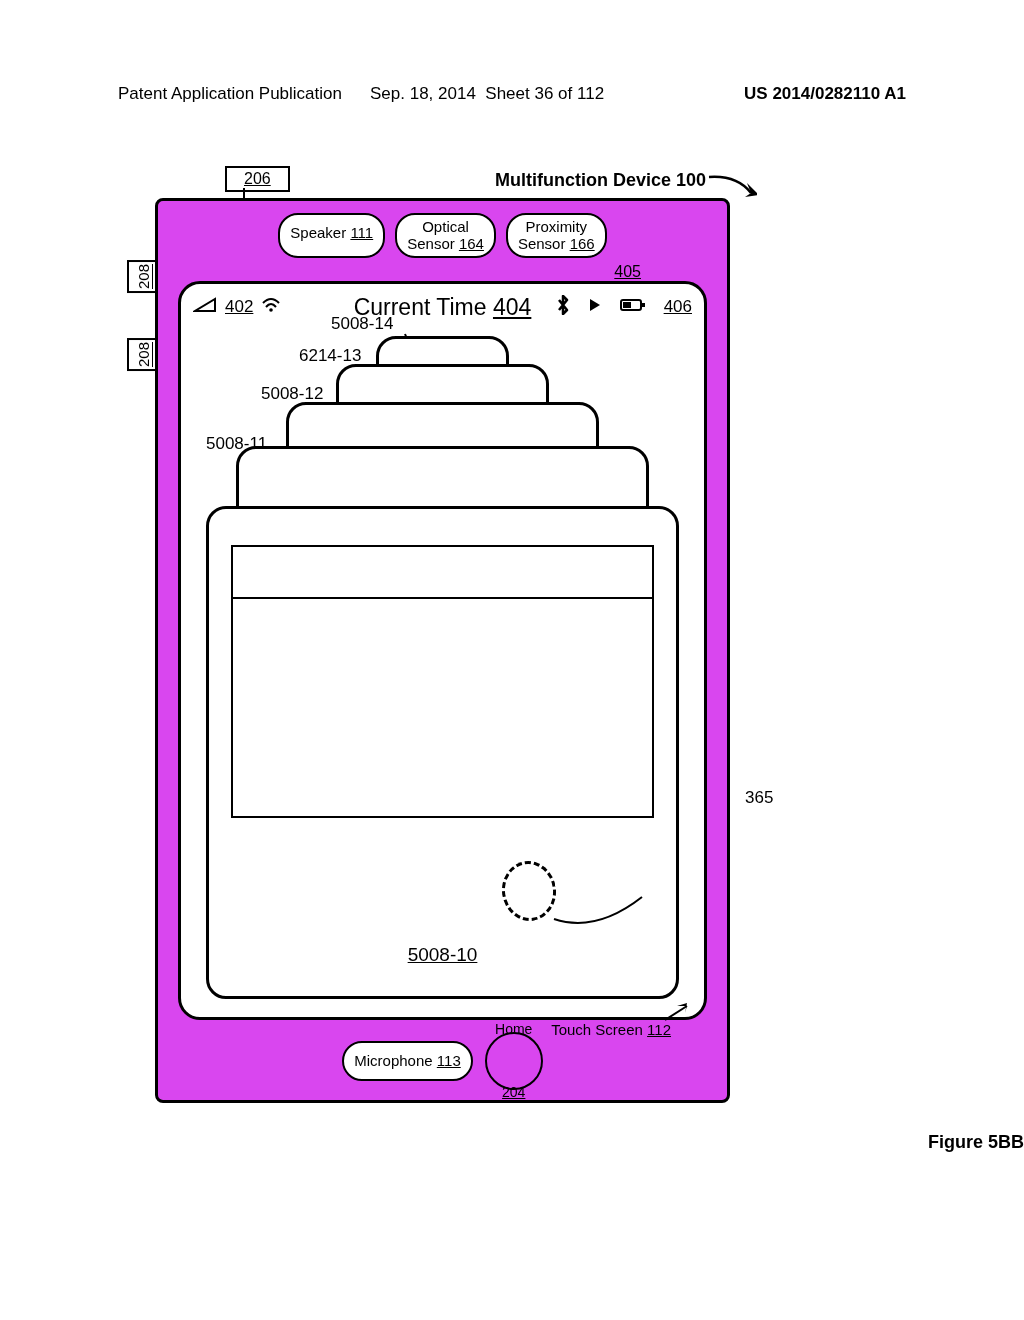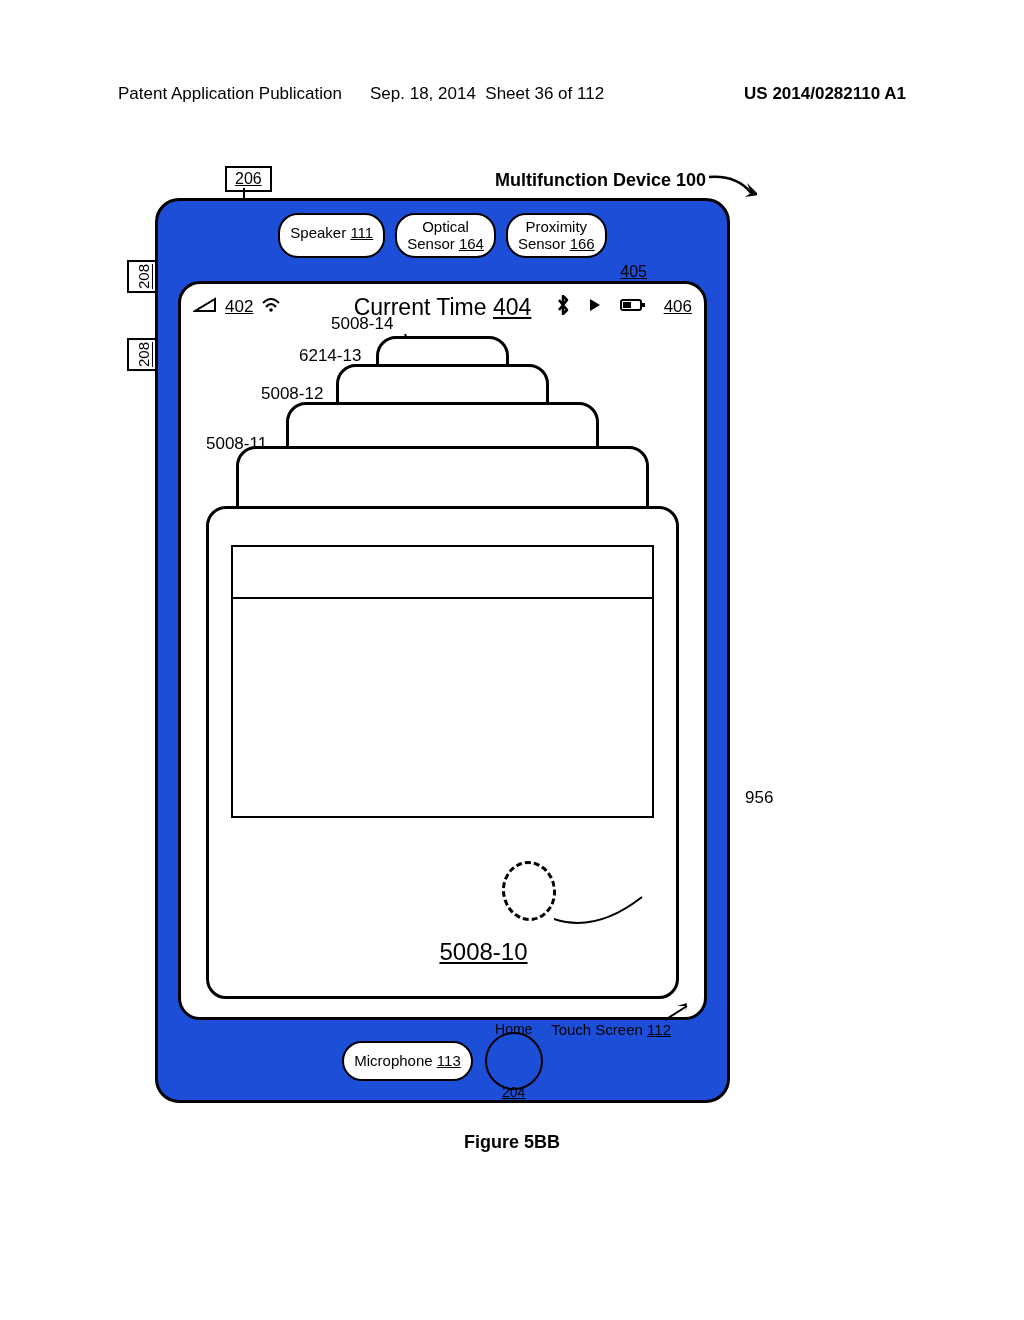--- a/index.html
+++ b/index.html
@@ -46,21 +46,21 @@
     left: 562px;
     width: 50px;
     height: 28px;
   }
 
   .ref-206 {
     position: absolute;
     top: 6px;
     left: 80px;
     border: 2px solid #000;
-    padding: 2px 8px;
+    padding: 2px 17px;
     font-size: 16px;
     text-decoration: underline;
   }
   .ref-206-line {
     position: absolute;
     top: 28px;
     left: 98px;
     width: 2px;
     height: 10px;
     background: #000;
@@ -89,22 +89,22 @@
     transform: rotate(180deg);
   }
 
   .device-body {
     position: absolute;
     top: 38px;
     left: 10px;
     width: 575px;
     height: 905px;
     border: 3px solid #000;
-    border-radius: 24px;
-    background: #1d4ed8;
+    border-radius: 8px;
+    background: #d946ef;
   }
 
   .sensor-row {
     position: absolute;
     top: 12px;
     left: 0;
     width: 100%;
     display: flex;
     justify-content: center;
     gap: 10px;
@@ -117,21 +117,21 @@
     text-align: center;
     line-height: 1.1;
     background: #fff;
   }
   .pill .num { text-decoration: underline; }
   .pill-single { padding: 10px 10px; }
 
   .ref-405 {
     position: absolute;
     top: 62px;
-    right: 80px;
+    right: 86px;
     font-size: 16px;
     text-decoration: underline;
   }
 
   .screen {
     position: absolute;
     top: 80px;
     left: 20px;
     right: 20px;
     bottom: 80px;
@@ -221,23 +221,22 @@
     bottom: 352px;
     left: 600px;
     font-size: 17px;
   }
 
   .ref-5008-10 {
     position: absolute;
     bottom: 30px;
     left: 50%;
     transform: translateX(-50%);
-    font-size: 24px;
+    font-size: 19px;
     text-decoration: underline;
-    margin-left: 41px;
   }
 
   .touch-screen-label {
     position: absolute;
     bottom: 62px;
     right: 56px;
     font-size: 15px;
   }
   .touch-screen-label .u { text-decoration: underline; }
   .touch-screen-arrow {
@@ -271,21 +270,21 @@
     line-height: 1.1;
     gap: 47px;
   }
   .home-btn .num { text-decoration: underline; }
 
   .figure-caption {
     position: absolute;
     top: 1132px;
     left: 0;
     width: 100%;
-    text-align: center;
+    text-align: right;
     font-weight: bold;
     font-size: 18px;
   }
 </style>
 </head>
 <body>
 
 <div class="page-header">
   <span class="left">Patent Application Publication</span>
   <span class="center">
@@ -426,17 +425,17 @@
         <span class="num">113</span>
       </div>
       <div class="home-btn">
         <span>Home</span>
         <span class="num">204</span>
       </div>
     </div>
 
   </div>
 
-  <div class="ref-533">956</div>
+  <div class="ref-533">365</div>
 
 </div>
 
 <div class="figure-caption">Figure 5BB</div>
 
 </body></html>

